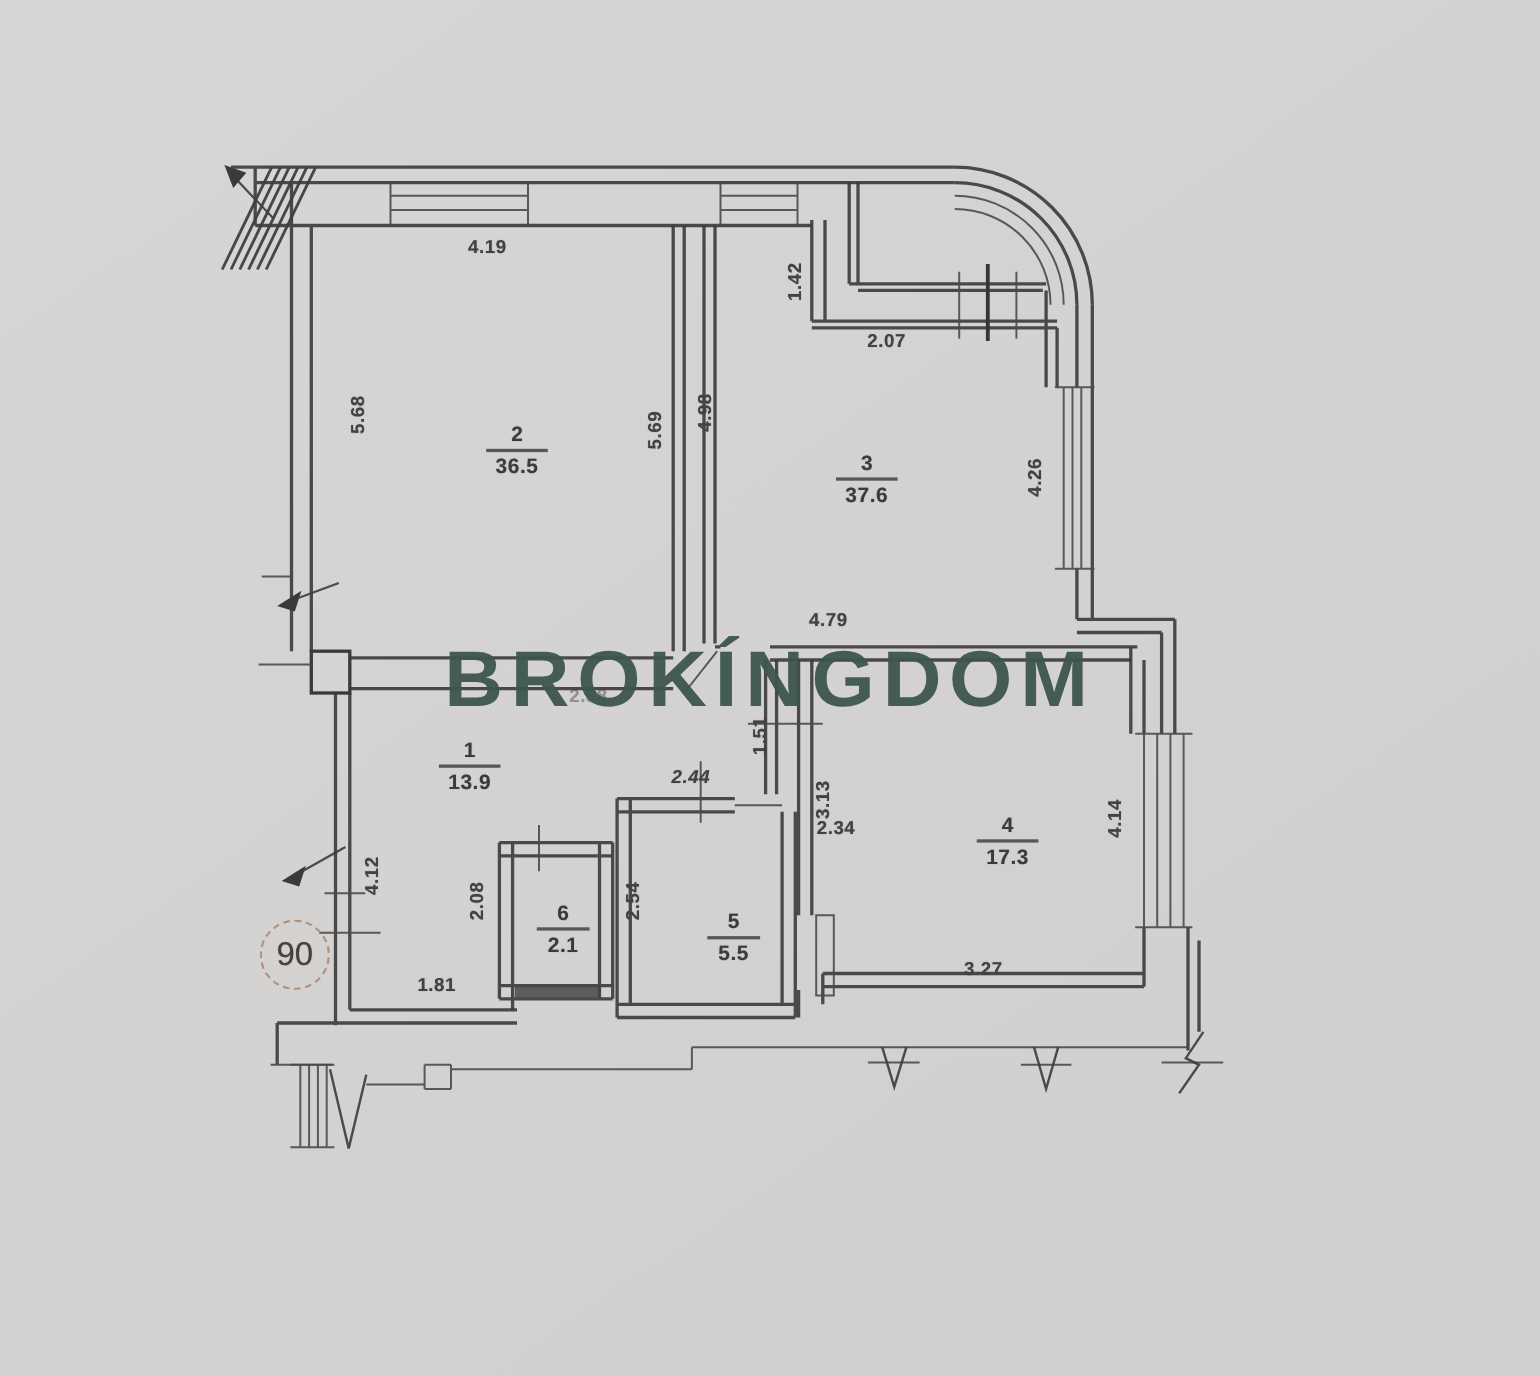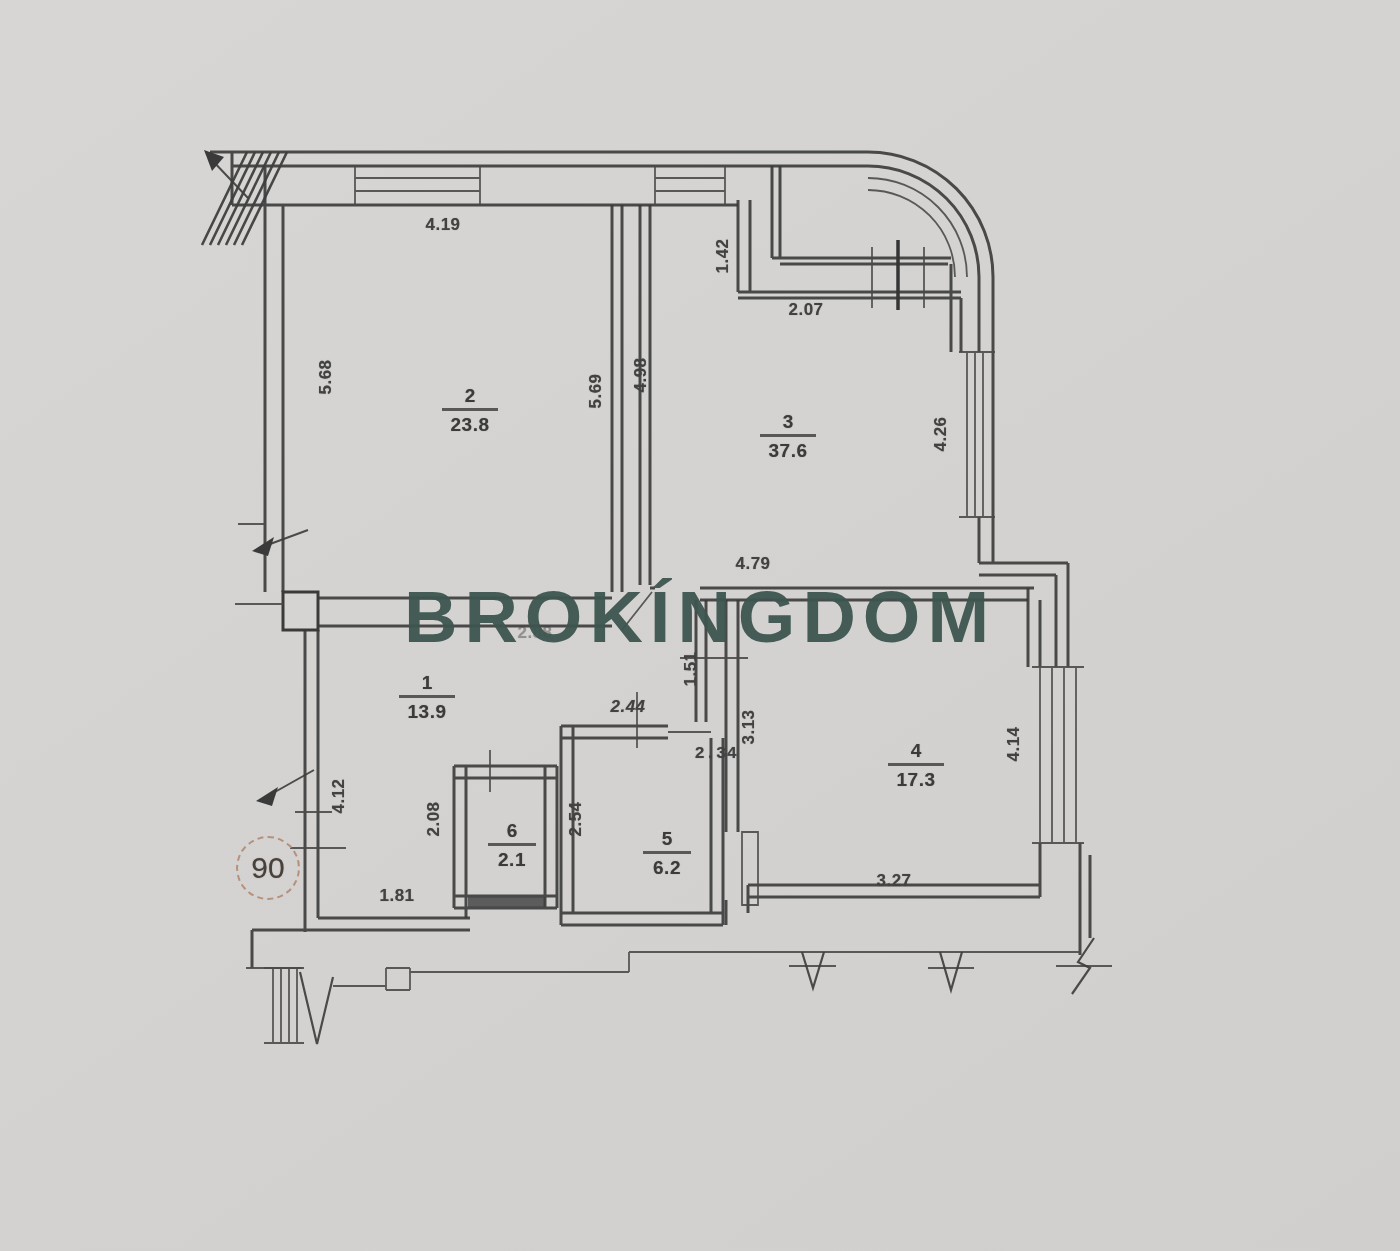--- a/index.html
+++ b/index.html
@@ -120,53 +120,53 @@
   <div class="dim v" style="left:326px;top:377px;">5.68</div>
   <div class="dim v" style="left:596px;top:391px;">5.69</div>
   <div class="dim v" style="left:641px;top:375px;">4.98</div>
   <div class="dim v" style="left:723px;top:256px;">1.42</div>
   <div class="dim" style="left:806px;top:310px;">2.07</div>
   <div class="dim v" style="left:941px;top:434px;">4.26</div>
   <div class="dim" style="left:753px;top:564px;">4.79</div>
   <div class="dim hidden-dim" style="left:535px;top:633px;">2.88</div>
   <div class="dim v" style="left:691px;top:669px;">1.51</div>
   <div class="dim" style="left:628px;top:707px;font-style:italic;">2.44</div>
-  <div class="dim" style="left:716px;top:753px;font-family:Liberation Mono, monospace;">2.34</div>
+  <div class="dim" style="left:760px;top:753px;">2.34</div>
   <div class="dim v" style="left:749px;top:727px;">3.13</div>
   <div class="dim v" style="left:434px;top:819px;">2.08</div>
   <div class="dim v" style="left:576px;top:819px;">2.54</div>
   <div class="dim v" style="left:339px;top:796px;">4.12</div>
   <div class="dim" style="left:397px;top:896px;">1.81</div>
   <div class="dim" style="left:894px;top:881px;">3.27</div>
   <div class="dim v" style="left:1014px;top:744px;">4.14</div>
 
   <div class="room" style="left:470px;top:410px;">
     <div class="num">2</div>
     <div class="rule"></div>
-    <div class="area">23.8</div>
+    <div class="area">36.5</div>
   </div>
   <div class="room" style="left:788px;top:436px;">
     <div class="num">3</div>
     <div class="rule"></div>
     <div class="area">37.6</div>
   </div>
   <div class="room" style="left:427px;top:697px;">
     <div class="num">1</div>
     <div class="rule"></div>
     <div class="area">13.9</div>
   </div>
   <div class="room" style="left:916px;top:765px;">
     <div class="num">4</div>
     <div class="rule"></div>
     <div class="area">17.3</div>
   </div>
   <div class="room" style="left:667px;top:853px;">
     <div class="num">5</div>
     <div class="rule" style="width:48px;"></div>
-    <div class="area">6.2</div>
+    <div class="area">5.5</div>
   </div>
   <div class="room" style="left:512px;top:845px;">
     <div class="num">6</div>
     <div class="rule" style="width:48px;"></div>
     <div class="area">2.1</div>
   </div>
 
   <div class="watermark">BROKÍNGDOM</div>
 
   <div class="badge">90</div>

